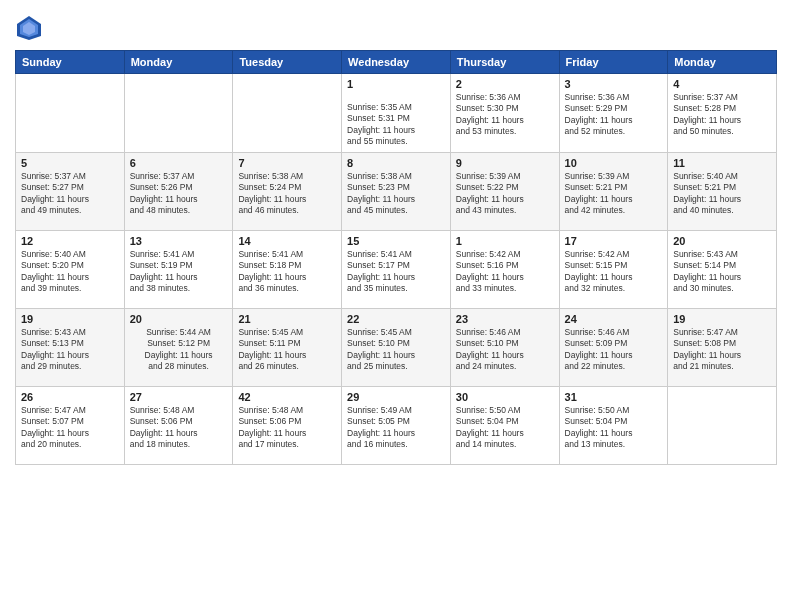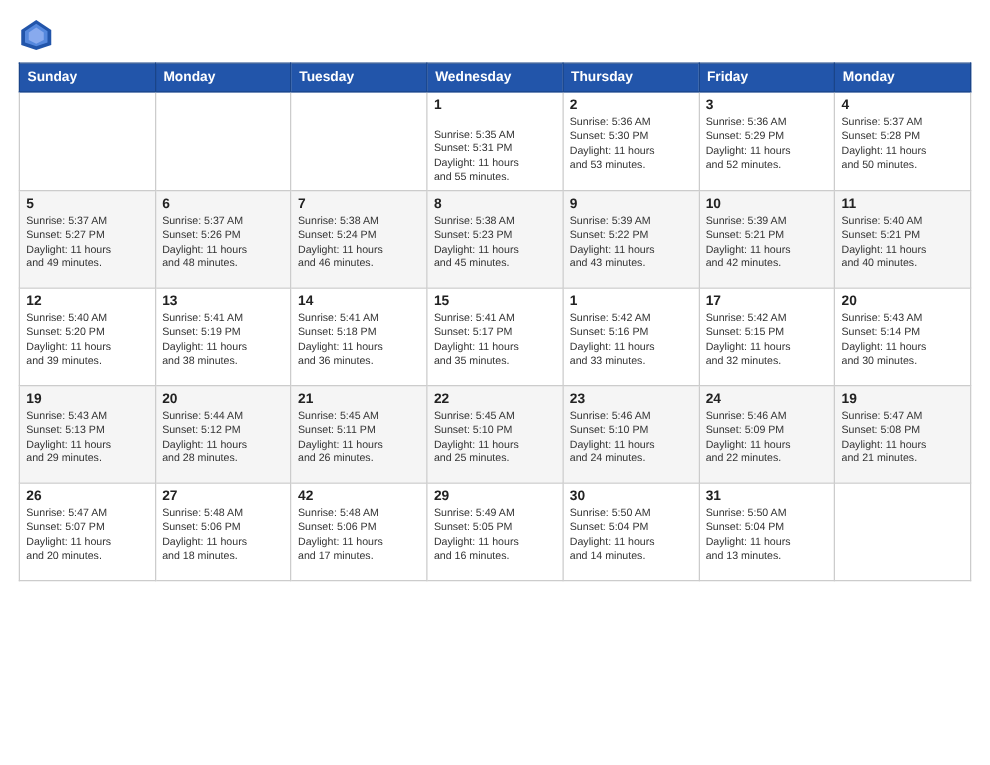--- a/index.html
+++ b/index.html
@@ -264,21 +264,21 @@
         <tr>
           <td>
             <div class="day-num">19</div>
             <div class="day-info" style="white-space: pre-line;">Sunrise: 5:43 AM
 Sunset: 5:13 PM
 Daylight: 11 hours
 and 29 minutes.</div>
           </td>
           <td>
             <div class="day-num">20</div>
-            <div class="day-info" style="white-space: pre-line;">Sunrise: 5:44 AM
+            <div class="day-info" style="white-space: pre-line; text-align: center;">Sunrise: 5:44 AM
 Sunset: 5:12 PM
 Daylight: 11 hours
 and 28 minutes.</div>
           </td>
           <td>
             <div class="day-num">21</div>
             <div class="day-info" style="white-space: pre-line;">Sunrise: 5:45 AM
 Sunset: 5:11 PM
 Daylight: 11 hours
 and 26 minutes.</div>

